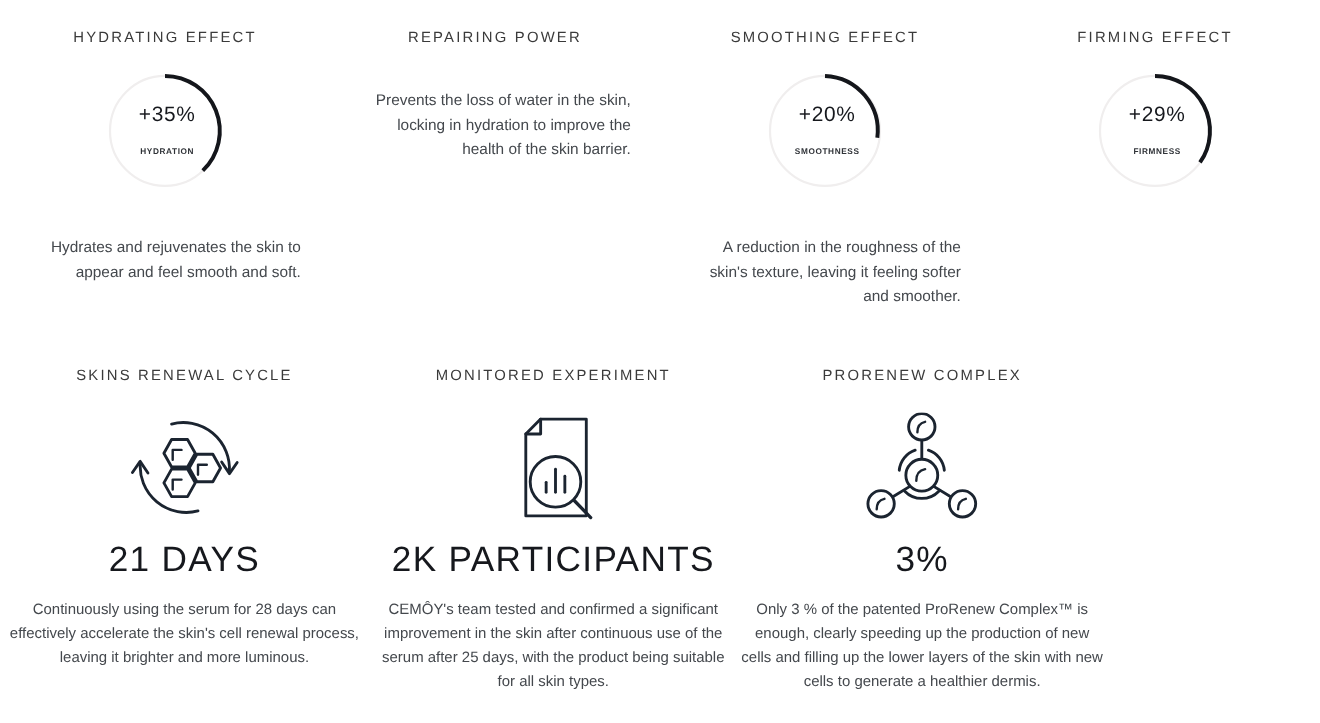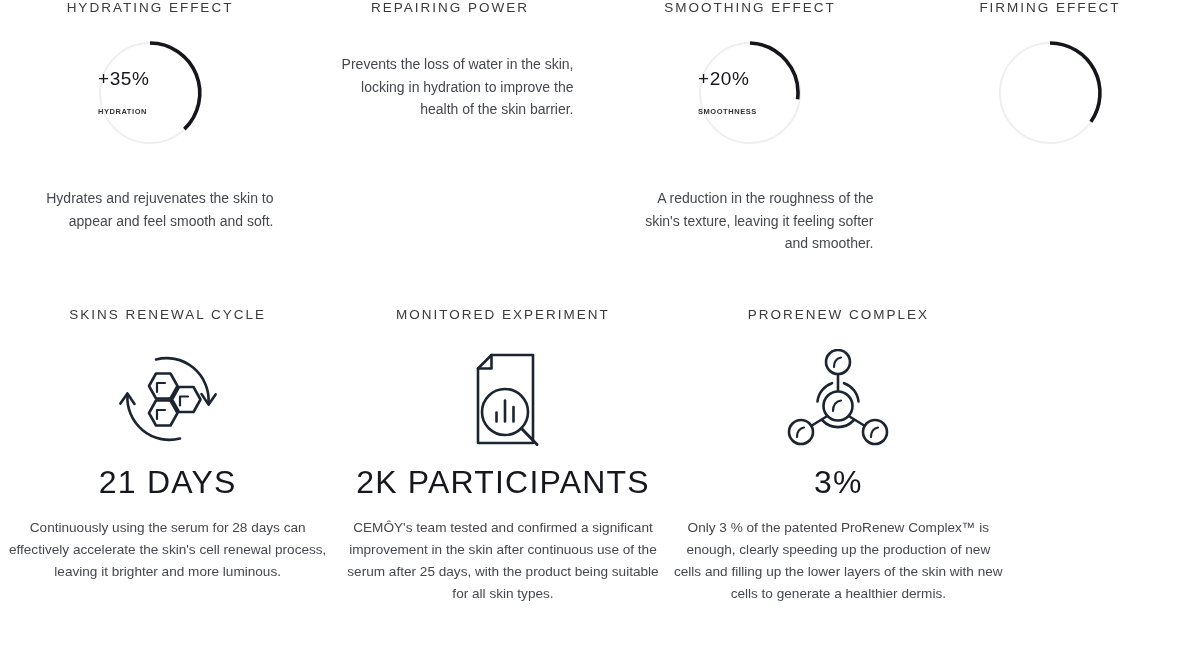--- a/index.html
+++ b/index.html
@@ -15,20 +15,21 @@
     color: #2b2b2b;
     overflow: hidden;
   }
 
   .page { position: relative; width: 1200px; height: 657px; }
 
   
   .gauge-row {
     display: flex;
     width: 1200px;
+    padding-top: 26px;
   }
   .gauge-col {
     flex: 1 1 0;
     display: flex;
     flex-direction: column;
     align-items: center;
   }
   .section-title {
     font-size: 13.5px;
     letter-spacing: 2.0px;
@@ -42,20 +43,21 @@
     width: 112px;
     height: 112px;
     margin-top: 22px;
   }
   .gauge-wrap svg { display: block; }
   .gauge-center {
     position: absolute;
     left: 4px; right: 0;
     top: 50%;
     transform: translateY(-52%);
+    text-align: center;
     pointer-events: none;
   }
   .gauge-value {
     font-size: 19px;
     font-weight: 500;
     letter-spacing: 0.6px;
     color: #16181d;
     line-height: 1.05;
   }
   .gauge-label {
@@ -153,20 +155,24 @@
       <div class="gauge-desc">A reduction in the roughness of the skin's texture, leaving it feeling softer and smoother.</div>
     </div>
 
     <div class="gauge-col">
       <div class="section-title">FIRMING EFFECT</div>
       <div class="gauge-wrap">
         <svg width="112" height="112" viewBox="0 0 112 112">
           <circle cx="56" cy="56" r="50" fill="none" stroke="#f0eeee" stroke-width="2"></circle>
           <path d="M 56 6 A 50 50 0 0 1 96.9 84.7" fill="none" stroke="#14161b" stroke-width="3.6" stroke-linecap="butt"></path>
         </svg>
+        <div class="gauge-center">
+          <div class="gauge-value">+29%</div>
+          <div class="gauge-label">FIRMNESS</div>
+        </div>
       </div>
     </div>
 
   </div>
 
   <div class="feature-row">
 
     <div class="feature-col">
       <div class="section-title">SKINS RENEWAL CYCLE</div>
       <div class="feature-icon">

